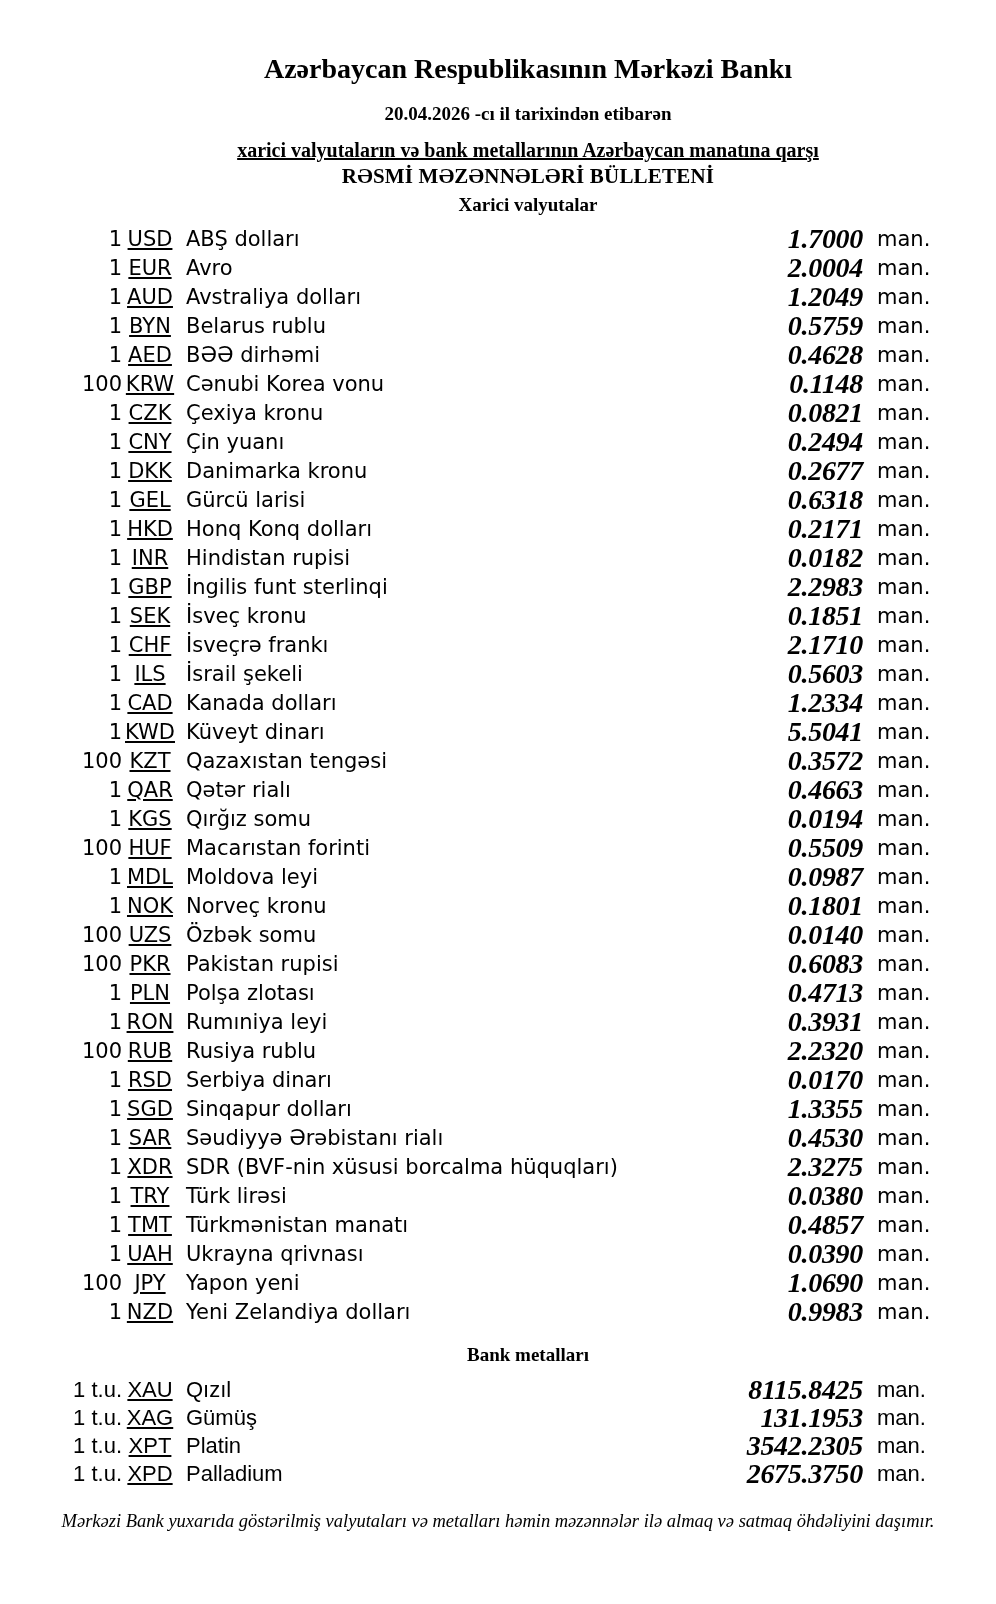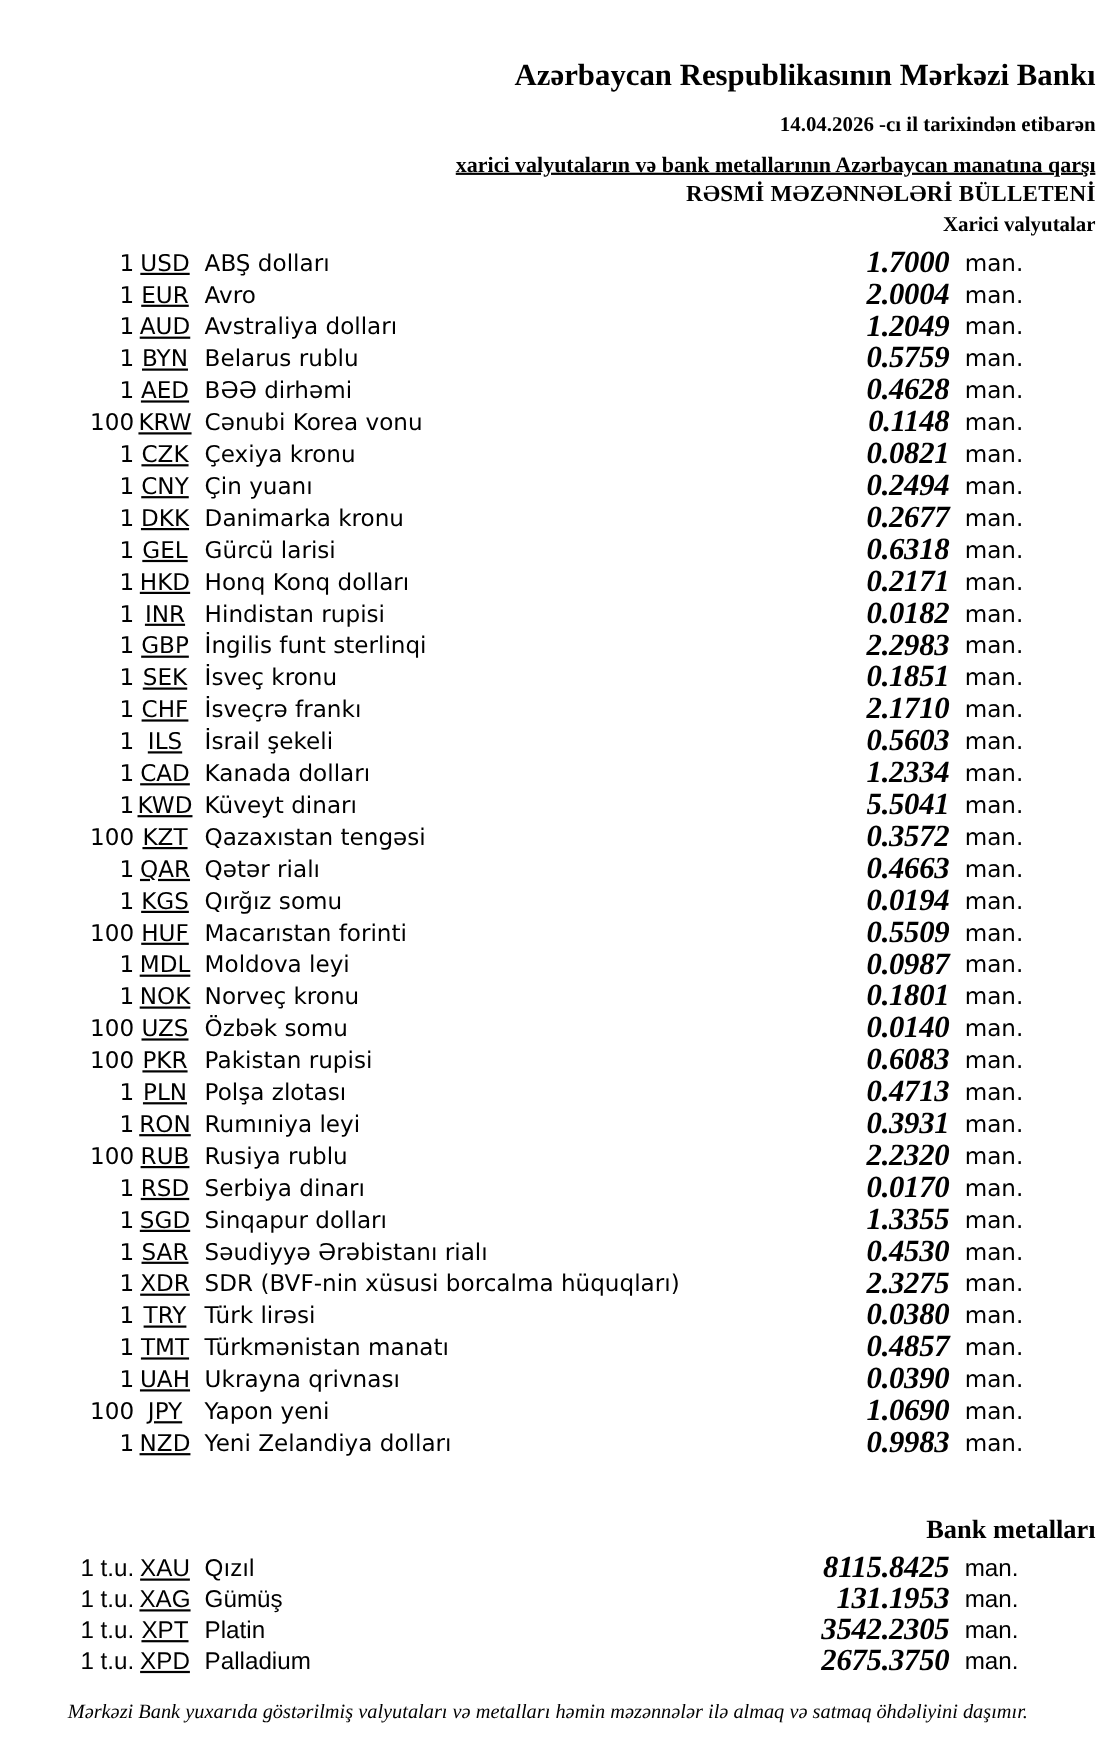--- a/index.html
+++ b/index.html
@@ -6,27 +6,27 @@
   html, body { background:#ffffff; }
   body {
     width:996px; height:1604px;
     color:#000000;
     font-family:"DejaVu Sans", sans-serif;
     overflow:hidden;
   }
   .page { width:996px; height:1604px; position:relative; }
 
   
-  .head { margin-left:60px; width:936px; text-align:right; font-family:"Liberation Serif", serif; font-weight:bold; }
+  .head { margin-left:60px; width:936px; text-align:center; font-family:"Liberation Serif", serif; font-weight:bold; }
   .bank-name    { padding-top:54px; font-size:28px; line-height:30px; }
   .date-line    { margin-top:20px; font-size:19px; line-height:20px; }
   .subtitle     { margin-top:16px; font-size:20px; line-height:21px;text-decoration:underline; }
   .bulletin     { margin-top:4px;  font-size:21px; line-height:22px; letter-spacing:0.2px; }
   .section-title{ margin-top:8px; font-size:19px; line-height:20px; }
-  .metals-title { margin-top:56px; font-size:24px; line-height:20px; }
+  .metals-title { margin-top:20px; font-size:19px; line-height:20px; }
 
   
   .table { margin-top:8px; }
   .metals-table { margin-top:9px; }
   .row {
     display:grid;
     grid-template-columns:67px 56px 560px 125px 65px;
     padding-left:55px;
     height:29px;
     align-items:center;
@@ -58,21 +58,21 @@
     white-space:nowrap;
   }
 </style>
 </head>
 <body>
 
 <div class="page">
 
   <div class="head bank-name">Azərbaycan Respublikasının Mərkəzi Bankı</div>
 
-  <div class="head date-line">14.04.2026 -cı il tarixindən etibarən</div>
+  <div class="head date-line">20.04.2026 -cı il tarixindən etibarən</div>
 
   <div class="head subtitle">xarici valyutaların və bank metallarının Azərbaycan manatına qarşı</div>
 
   <div class="head bulletin">RƏSMİ MƏZƏNNƏLƏRİ BÜLLETENİ</div>
 
   <div class="head section-title">Xarici valyutalar</div>
 
   <div class="table currency-table" id="currency-table">
       <div class="row">
         <span class="cell-qty">1</span>

